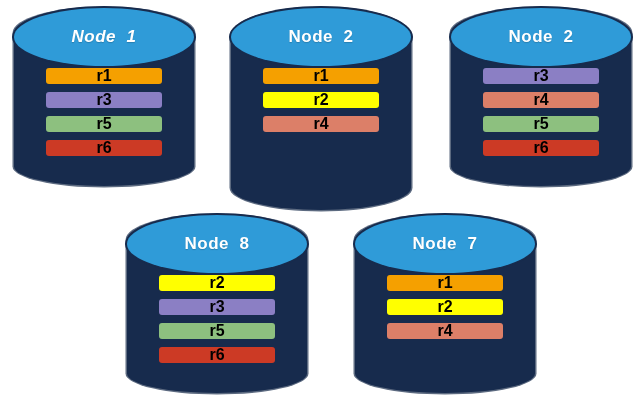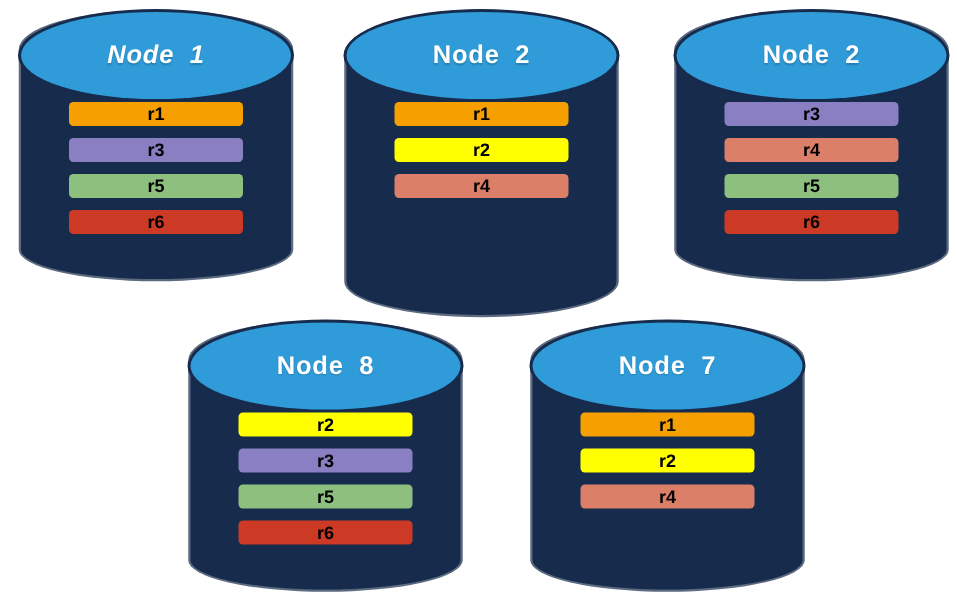--- a/index.html
+++ b/index.html
@@ -81,21 +81,21 @@
     gap: 8px;
   }
 
   .replica-bar {
     width: 116px;
     height: 16px;
     border-radius: 3px;
     display: flex;
     align-items: center;
     justify-content: center;
-    font-size: 12px;
+    font-size: 16px;
     font-weight: bold;
     color: #000000;
     line-height: 1;
     box-sizing: border-box;
   }
 </style>
 </head>
 <body style="background: rgb(255, 255, 255);">
 
 <div id="diagram-canvas">

